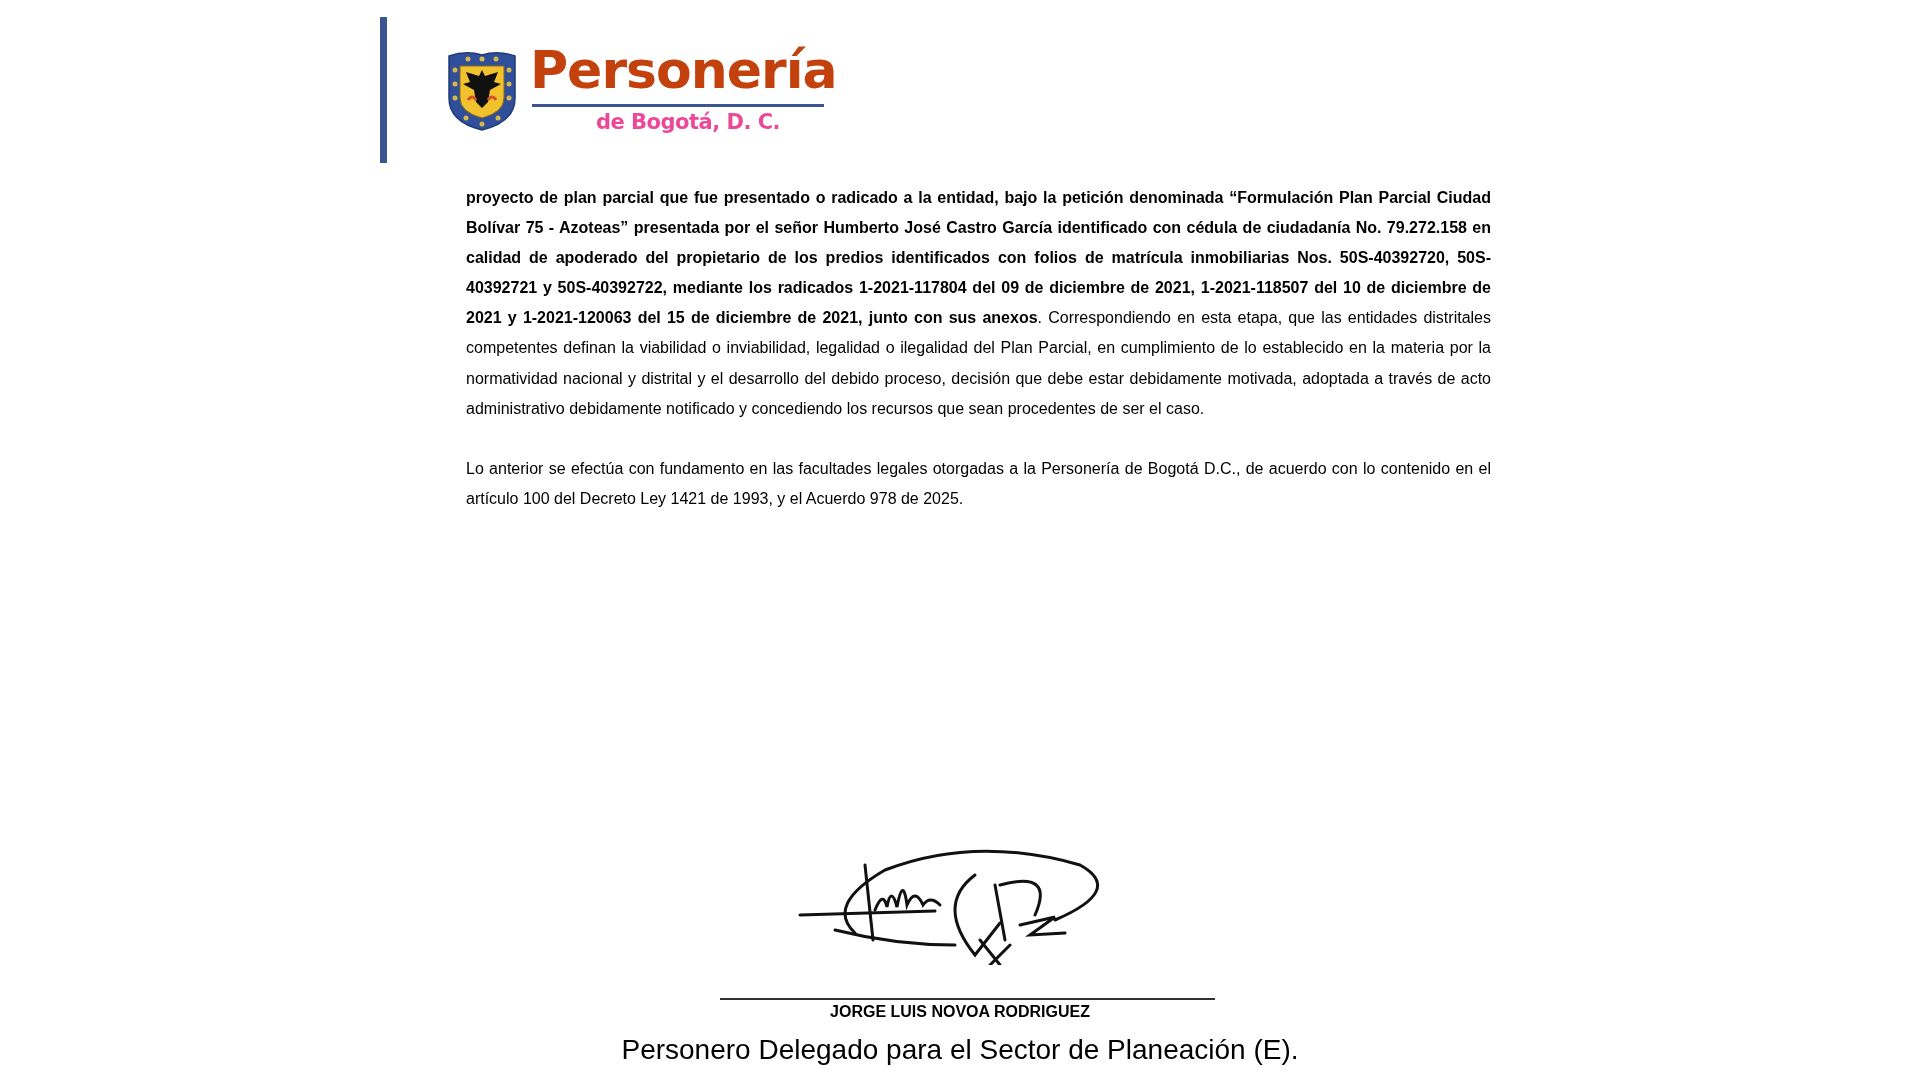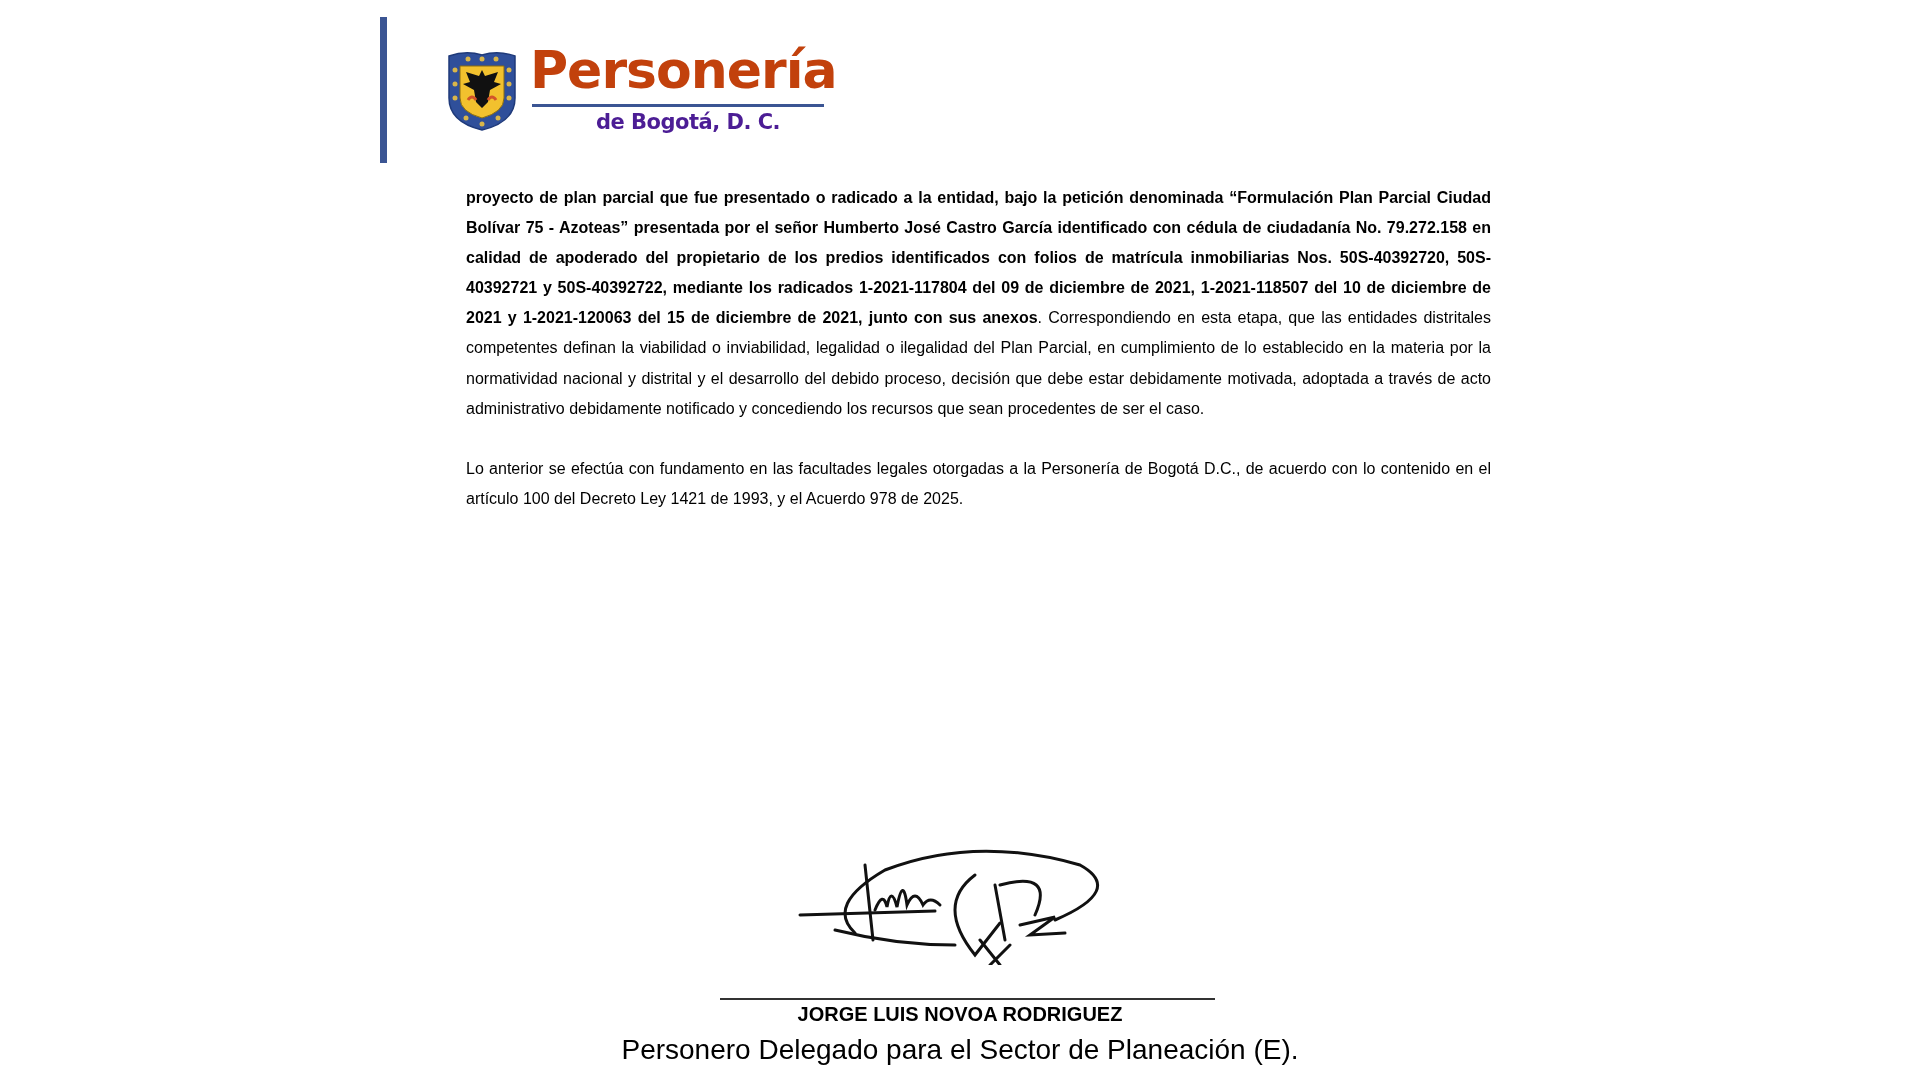--- a/index.html
+++ b/index.html
@@ -5,29 +5,29 @@
   html, body { margin: 0; padding: 0; background: #ffffff; }
   body { width: 1920px; height: 1080px; position: relative; overflow: hidden;
          font-family: "Liberation Sans", sans-serif; color: #000; }
   .vbar { position: absolute; left: 380px; top: 17px; width: 7px; height: 146px; background: #3b5593; }
   .logo { position: absolute; left: 446px; top: 48px; width: 380px; height: 95px; }
   .crest { position: absolute; left: 0; top: 2px; width: 72px; height: 82px; }
   .brand { position: absolute; left: 84px; top: -4px; font-family: "DejaVu Sans", sans-serif;
            font-weight: bold; font-size: 52px; color: #c2410c; letter-spacing: -1px; line-height: 1; }
   .brand-rule { position: absolute; left: 86px; top: 56px; width: 292px; height: 3px; background: #3b5593; }
   .brand-sub { position: absolute; left: 150px; top: 62px; font-family: "DejaVu Sans", sans-serif;
-               font-weight: bold; font-size: 21px; color: #4c1d95; letter-spacing: -0.5px; }
+               font-weight: bold; font-size: 21px; color: #ec4899; letter-spacing: -0.5px; }
   .body-text { position: absolute; left: 466px; top: 183px; width: 1025px;
                font-size: 16px; line-height: 30.1px; text-align: justify; }
   .body-text p { margin: 0 0 30px 0; }
   .b { font-weight: bold; }
   .signature { position: absolute; left: 795px; top: 845px; width: 320px; height: 120px; }
   .sig-line { position: absolute; left: 720px; top: 998px; width: 495px; height: 2px; background: #333; }
   .signer-name { position: absolute; left: 0; width: 1920px; top: 1003px; text-align: center;
-                 font-weight: bold; font-size: 20px; }
+                 font-weight: bold; font-size: 16px; }
   .signer-role { position: absolute; left: 0; width: 1920px; top: 1034px; text-align: center;
                  font-size: 28px; }
 </style>
 </head>
 <body>
 
 <div class="vbar"></div>
 
 <div class="logo">
   <svg class="crest" viewBox="0 0 72 82">

